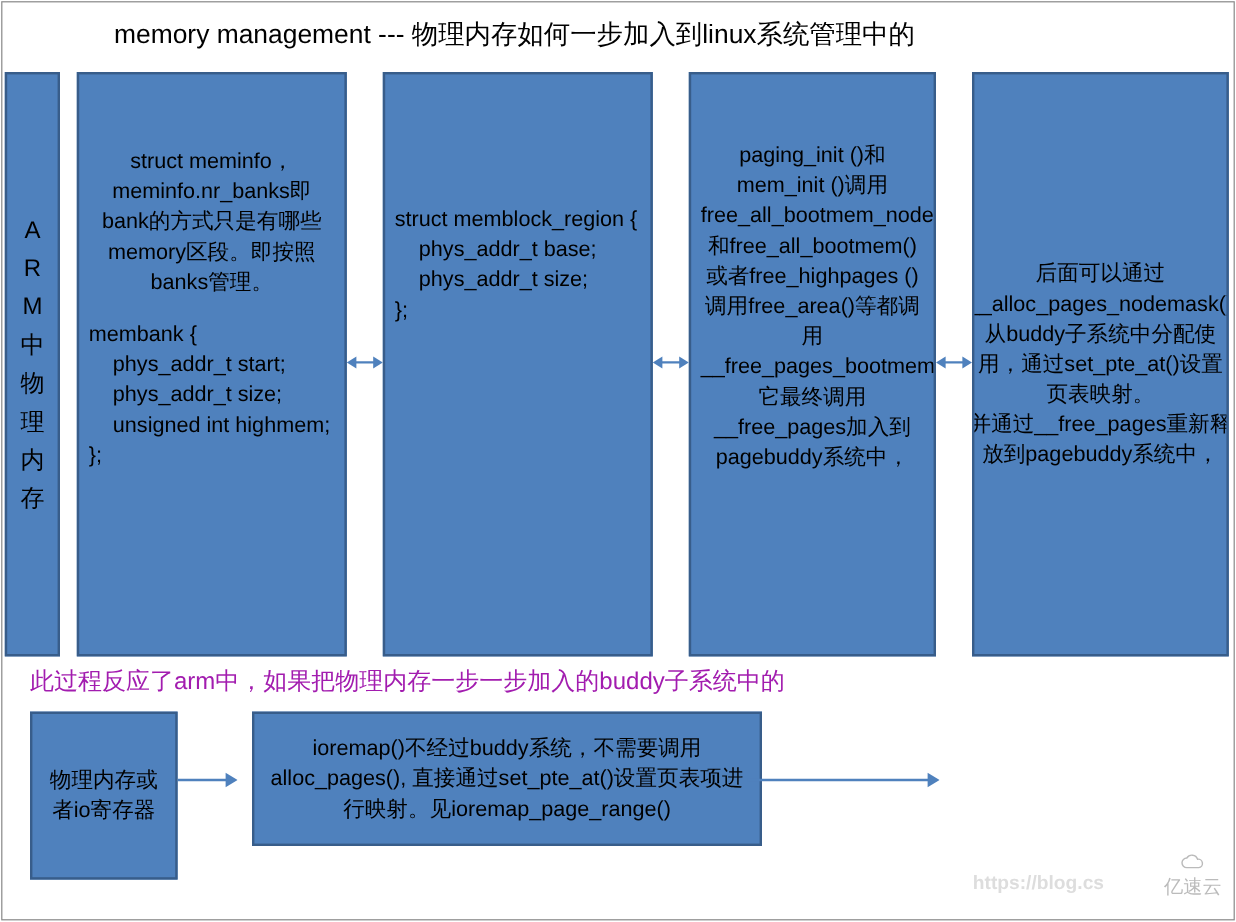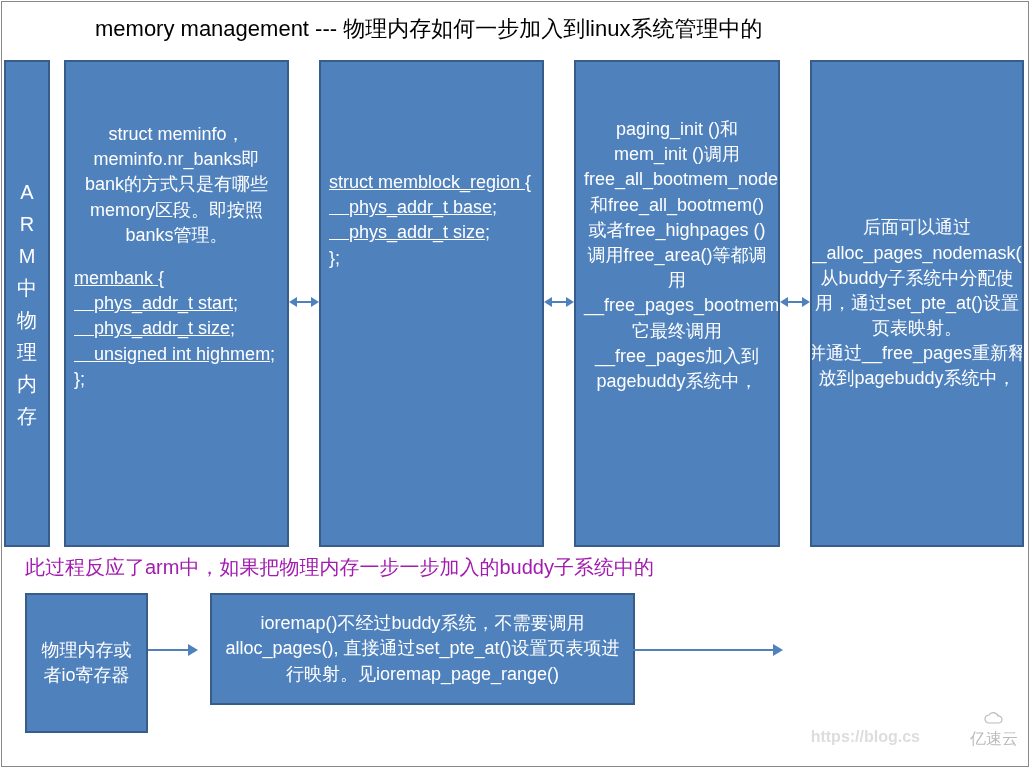--- a/index.html
+++ b/index.html
@@ -20,21 +20,21 @@
   .title {
     position: absolute;
     left: 95px; top: 14px;
     font-size: 22px;
     color: #000;
   }
   .box {
     position: absolute;
     background: #4f81bd;
     border: 2px solid #385d8a;
-    color: #ffffff;
+    color: #000000;
     font-size: 18px;
     line-height: 1.4;
     overflow: hidden;
   }
   .box .inner {
     padding: 6px 8px;
     width: 100%;
     height: 100%;
   }
   .vcenter { display: flex; align-items: center; justify-content: center; }
@@ -84,21 +84,20 @@
   }
   .cloud-icon {
     width: 22px; height: 14px;
     position: relative;
   }
   pre.codeish {
     font-family: "Microsoft YaHei", Arial, sans-serif;
     white-space: pre-wrap;
     font-size: 18px;
     line-height: 1.4;
-    text-decoration: underline;
   }
 </style>
 </head>
 <body>
 
 <div class="frame"></div>
 
 <div class="title">memory management --- 物理内存如何一步加入到linux系统管理中的</div>
 
 <div class="box" style="left:4px; top:60px; width:46px; height:487px;">

